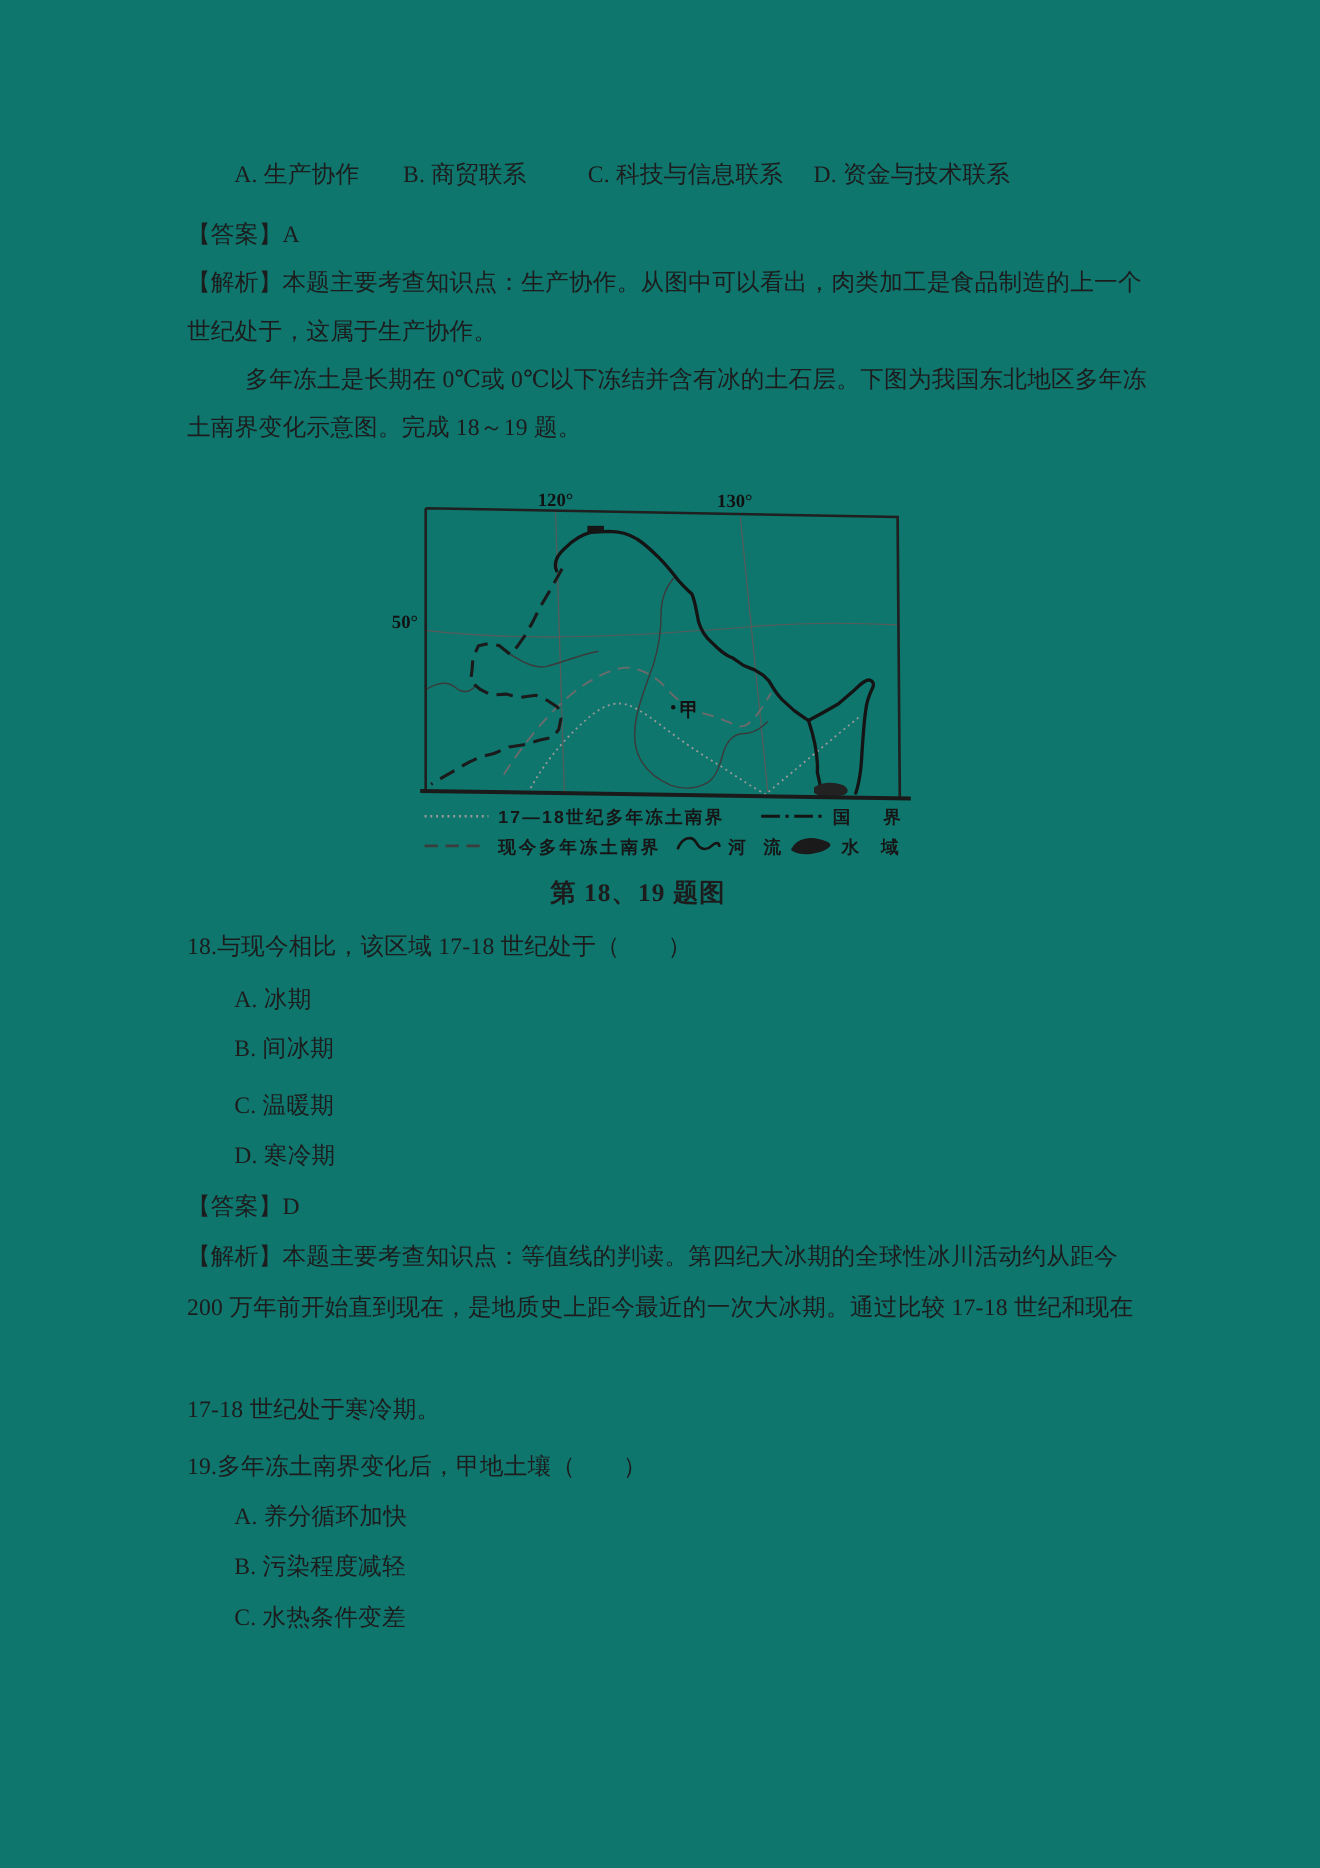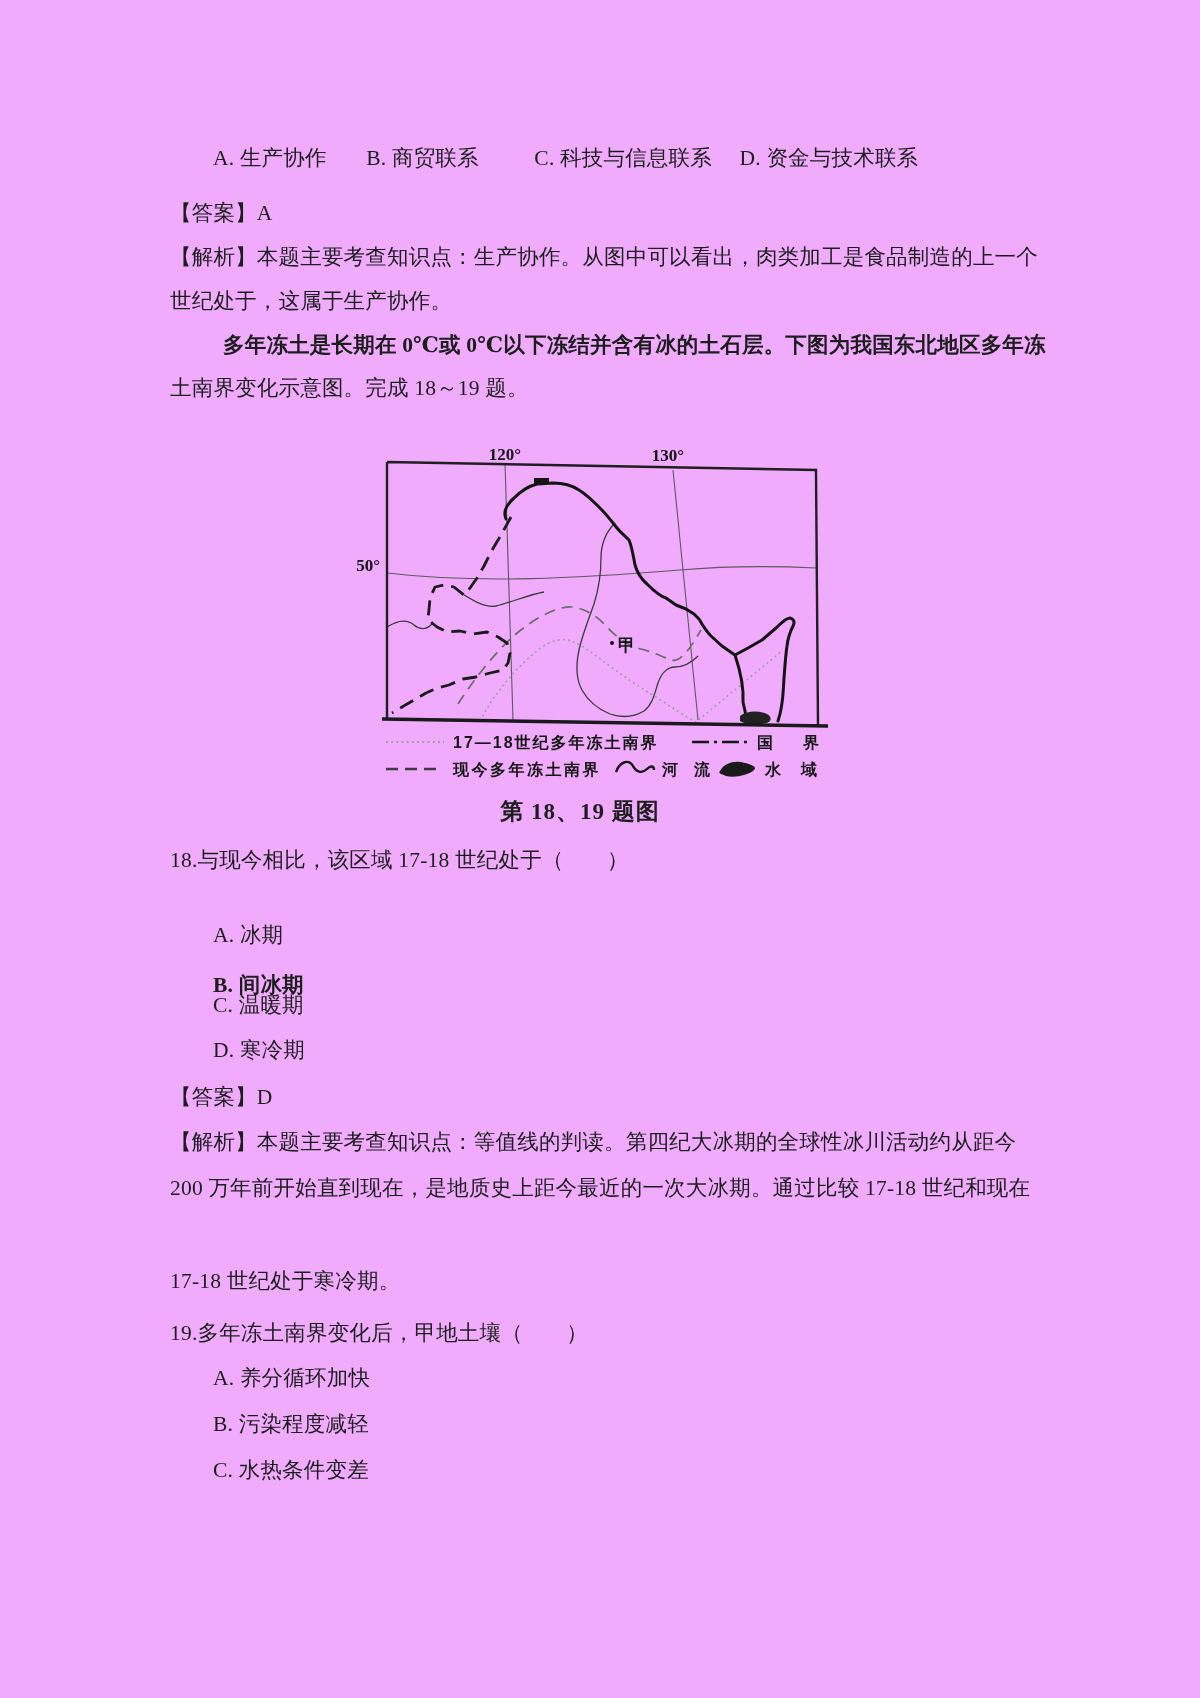--- a/index.html
+++ b/index.html
@@ -1,19 +1,19 @@
 <!DOCTYPE html>
 <html><head>
 <meta charset="utf-8">
 <style>
   html,body{margin:0;padding:0;background:#ffffff;}
   .page{
     position:relative;
     width:1200px;height:1698px;
-    background:#f0abfc;
+    background:#0f766e;
     font-family:"Liberation Serif","DejaVu Serif",serif;
     color:#1c1c1c;
     overflow:hidden;
   }
   .line{
     position:absolute;
     left:170px;
     width:880px;
     font-size:21.5px;
     line-height:30px;
@@ -56,21 +56,21 @@
     <span class="opt-b">B. 商贸联系</span>
     <span class="opt-c">C. 科技与信息联系</span>
     <span class="opt-d">D. 资金与技术联系</span>
   </div>
 
   <div class="line" style="top:198px;">【答案】A</div>
 
   <div class="line" style="top:242px;">【解析】本题主要考查知识点：生产协作。从图中可以看出，肉类加工是食品制造的上一个</div>
   <div class="line" style="top:286px;">世纪处于，这属于生产协作。</div>
 
-  <div class="line indent1" style="top:330px;font-weight:bold;">多年冻土是长期在 0℃或 0℃以下冻结并含有冰的土石层。下图为我国东北地区多年冻</div>
+  <div class="line indent1" style="top:330px;">多年冻土是长期在 0℃或 0℃以下冻结并含有冰的土石层。下图为我国东北地区多年冻</div>
   <div class="line" style="top:373px;">土南界变化示意图。完成 18～19 题。</div>
 
   <div class="map-wrap">
     <svg viewBox="0 0 520 375" width="520" height="375">
 
       <path class="grat" d="M185,43 L193,300"></path>
       <path class="grat" d="M353,50 L378,300"></path>
       <path class="grat" d="M67,153 C160,164 260,158 360,150 C405,146 455,146 496,148"></path>
 
       <path class="dot17" d="M160,301 C175,272 196,248 218,230 C232,219 243,218 251,221 C263,225 276,236 291,247 C306,258 321,268 336,277 C351,287 366,297 376,302 C392,289 424,262 462,231"></path>
@@ -110,22 +110,22 @@
       <path d="M296,352 C300,341 309,339 313,346 C316,352 322,354 327,349 C331,345 334,346 334,350" stroke="#141414" stroke-width="2.4" fill="none"></path>
       <text x="342" y="355" class="legendtext">河　流</text>
       <path d="M400,351 C404,343 415,340 425,343 C433,345 437,347 434,350 C429,355 415,358 406,356 C400,354 398,353 400,351 Z" fill="#1a1a1a"></path>
       <text x="445" y="355" class="legendtext" style="letter-spacing:2px">水　域</text>
     </svg>
   </div>
 
   <div class="map-caption">第 18、19 题图</div>
 
   <div class="line" style="top:845px;">18.与现今相比，该区域 17-18 世纪处于（　　）</div>
-  <div class="line optline" style="top:920px;">A. 冰期</div>
-  <div class="line optline" style="top:970px;font-weight:bold;">B. 间冰期</div>
+  <div class="line optline" style="top:893px;">A. 冰期</div>
+  <div class="line optline" style="top:938px;">B. 间冰期</div>
   <div class="line optline" style="top:990px;">C. 温暖期</div>
   <div class="line" style="top:1082px;">【答案】D</div>
 
   <div class="line optline" style="top:1035px;">D. 寒冷期</div>
 
   <div class="line" style="top:1127px;">【解析】本题主要考查知识点：等值线的判读。第四纪大冰期的全球性冰川活动约从距今</div>
   <div class="line" style="top:1173px;">200 万年前开始直到现在，是地质史上距今最近的一次大冰期。通过比较 17-18 世纪和现在</div>
   <div class="line" style="top:1266px;">17-18 世纪处于寒冷期。</div>
 
   <div class="line" style="top:1318px;">19.多年冻土南界变化后，甲地土壤（　　）</div>

